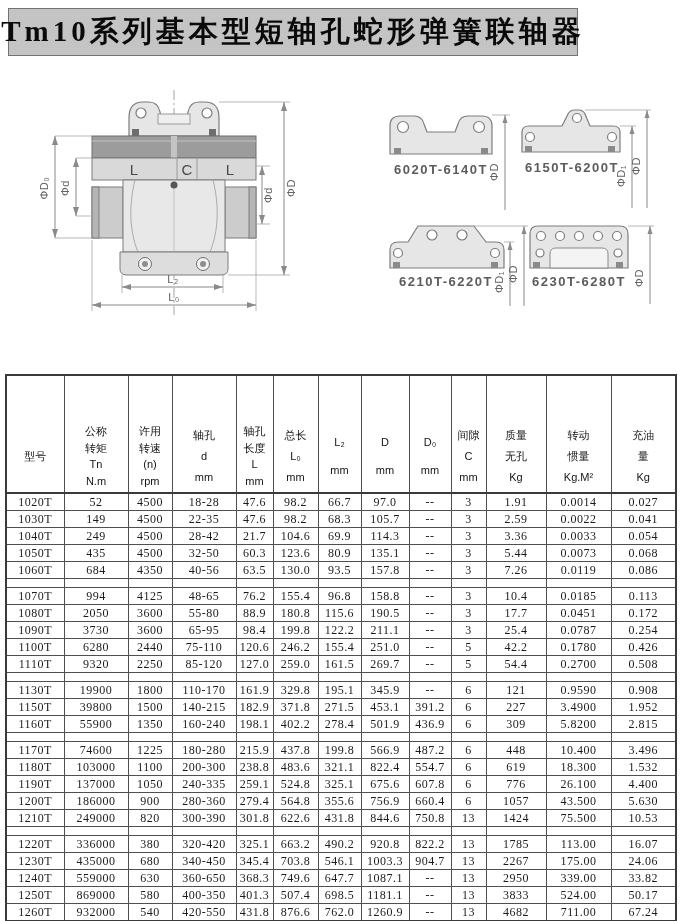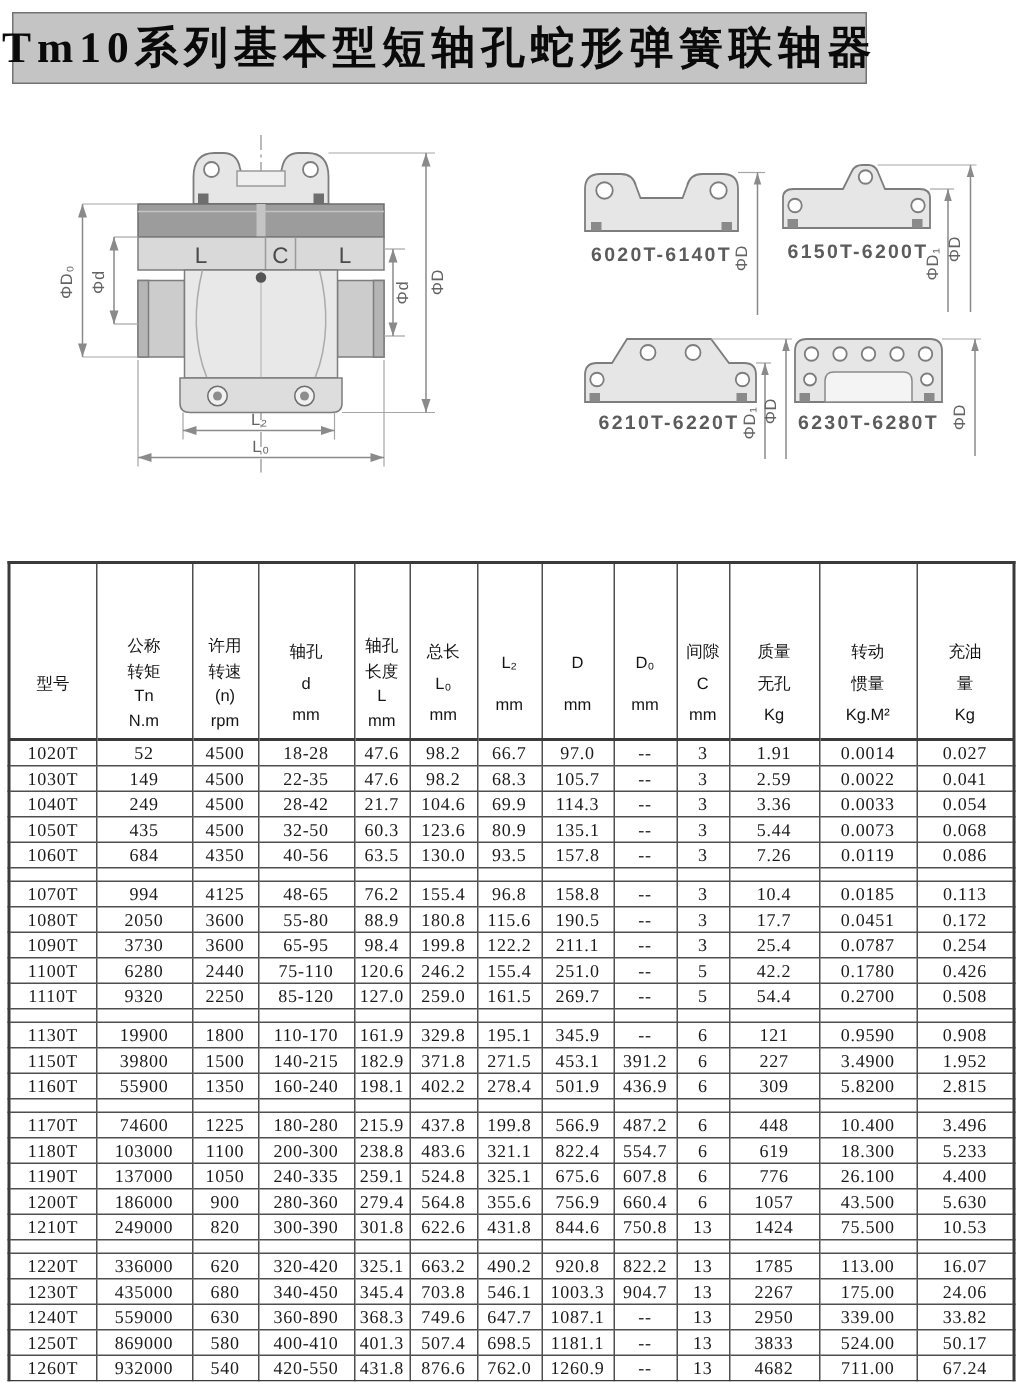--- a/index.html
+++ b/index.html
@@ -563,21 +563,21 @@
           <td>1100</td>
           <td>200-300</td>
           <td>238.8</td>
           <td>483.6</td>
           <td>321.1</td>
           <td>822.4</td>
           <td>554.7</td>
           <td>6</td>
           <td>619</td>
           <td>18.300</td>
-          <td>5.233</td>
+          <td>1.532</td>
         </tr>
         <tr>
           <td>1190T</td>
           <td>137000</td>
           <td>1050</td>
           <td>240-335</td>
           <td>259.1</td>
           <td>524.8</td>
           <td>325.1</td>
           <td>675.6</td>
@@ -628,21 +628,21 @@
           <td></td>
           <td></td>
           <td></td>
           <td></td>
           <td></td>
           <td></td>
         </tr>
         <tr>
           <td>1220T</td>
           <td>336000</td>
-          <td>620</td>
+          <td>380</td>
           <td>320-420</td>
           <td>325.1</td>
           <td>663.2</td>
           <td>490.2</td>
           <td>920.8</td>
           <td>822.2</td>
           <td>13</td>
           <td>1785</td>
           <td>113.00</td>
           <td>16.07</td>
@@ -659,36 +659,36 @@
           <td>904.7</td>
           <td>13</td>
           <td>2267</td>
           <td>175.00</td>
           <td>24.06</td>
         </tr>
         <tr>
           <td>1240T</td>
           <td>559000</td>
           <td>630</td>
-          <td>360-890</td>
+          <td>360-650</td>
           <td>368.3</td>
           <td>749.6</td>
           <td>647.7</td>
           <td>1087.1</td>
           <td>--</td>
           <td>13</td>
           <td>2950</td>
           <td>339.00</td>
           <td>33.82</td>
         </tr>
         <tr>
           <td>1250T</td>
           <td>869000</td>
           <td>580</td>
-          <td>400-410</td>
+          <td>400-350</td>
           <td>401.3</td>
           <td>507.4</td>
           <td>698.5</td>
           <td>1181.1</td>
           <td>--</td>
           <td>13</td>
           <td>3833</td>
           <td>524.00</td>
           <td>50.17</td>
         </tr>

